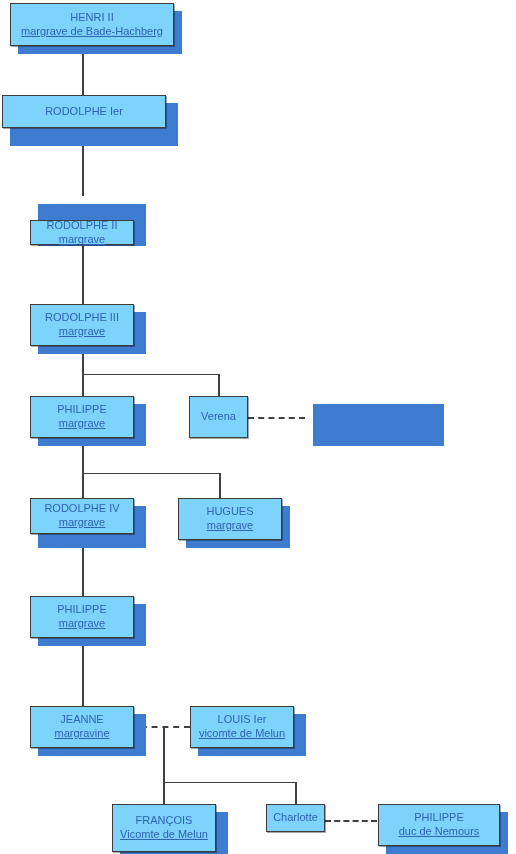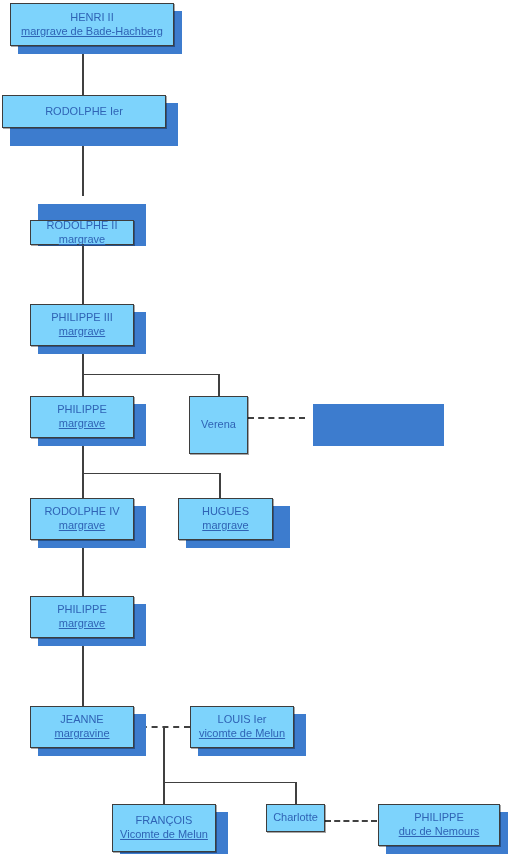--- a/index.html
+++ b/index.html
@@ -122,40 +122,40 @@
   <div class="node" style="left:2px; top:95px; width:164px; height:33px;">
     <span class="nm">RODOLPHE Ier</span>
   </div>
 
   <div class="node" style="left:30px; top:196px; width:104px; height:25px;margin-top:24px;">
     <span class="nm">RODOLPHE II</span>
     <span class="ti">margrave</span>
   </div>
 
   <div class="node" style="left:30px; top:304px; width:104px; height:42px;">
-    <span class="nm">PHILIPPE III</span>
+    <span class="nm">RODOLPHE III</span>
     <span class="ti">margrave</span>
   </div>
 
   <div class="node" style="left:30px; top:396px; width:104px; height:42px;">
     <span class="nm">PHILIPPE</span>
     <span class="ti">margrave</span>
   </div>
 
-  <div class="node" style="left:189px; top:396px; width:59px; height:58px;">
+  <div class="node" style="left:189px; top:396px; width:59px; height:42px;">
     <span class="nm">Verena</span>
   </div>
 
 
-  <div class="node" style="left:30px; top:498px; width:104px; height:42px;">
+  <div class="node" style="left:30px; top:498px; width:104px; height:36px;">
     <span class="nm">RODOLPHE IV</span>
     <span class="ti">margrave</span>
   </div>
 
-  <div class="node" style="left:178px; top:498px; width:95px; height:42px;">
+  <div class="node" style="left:178px; top:498px; width:104px; height:42px;">
     <span class="nm">HUGUES</span>
     <span class="ti">margrave</span>
   </div>
 
   <div class="node" style="left:30px; top:596px; width:104px; height:42px;">
     <span class="nm">PHILIPPE</span>
     <span class="ti">margrave</span>
   </div>
 
   <div class="node" style="left:190px; top:706px; width:104px; height:42px;">

